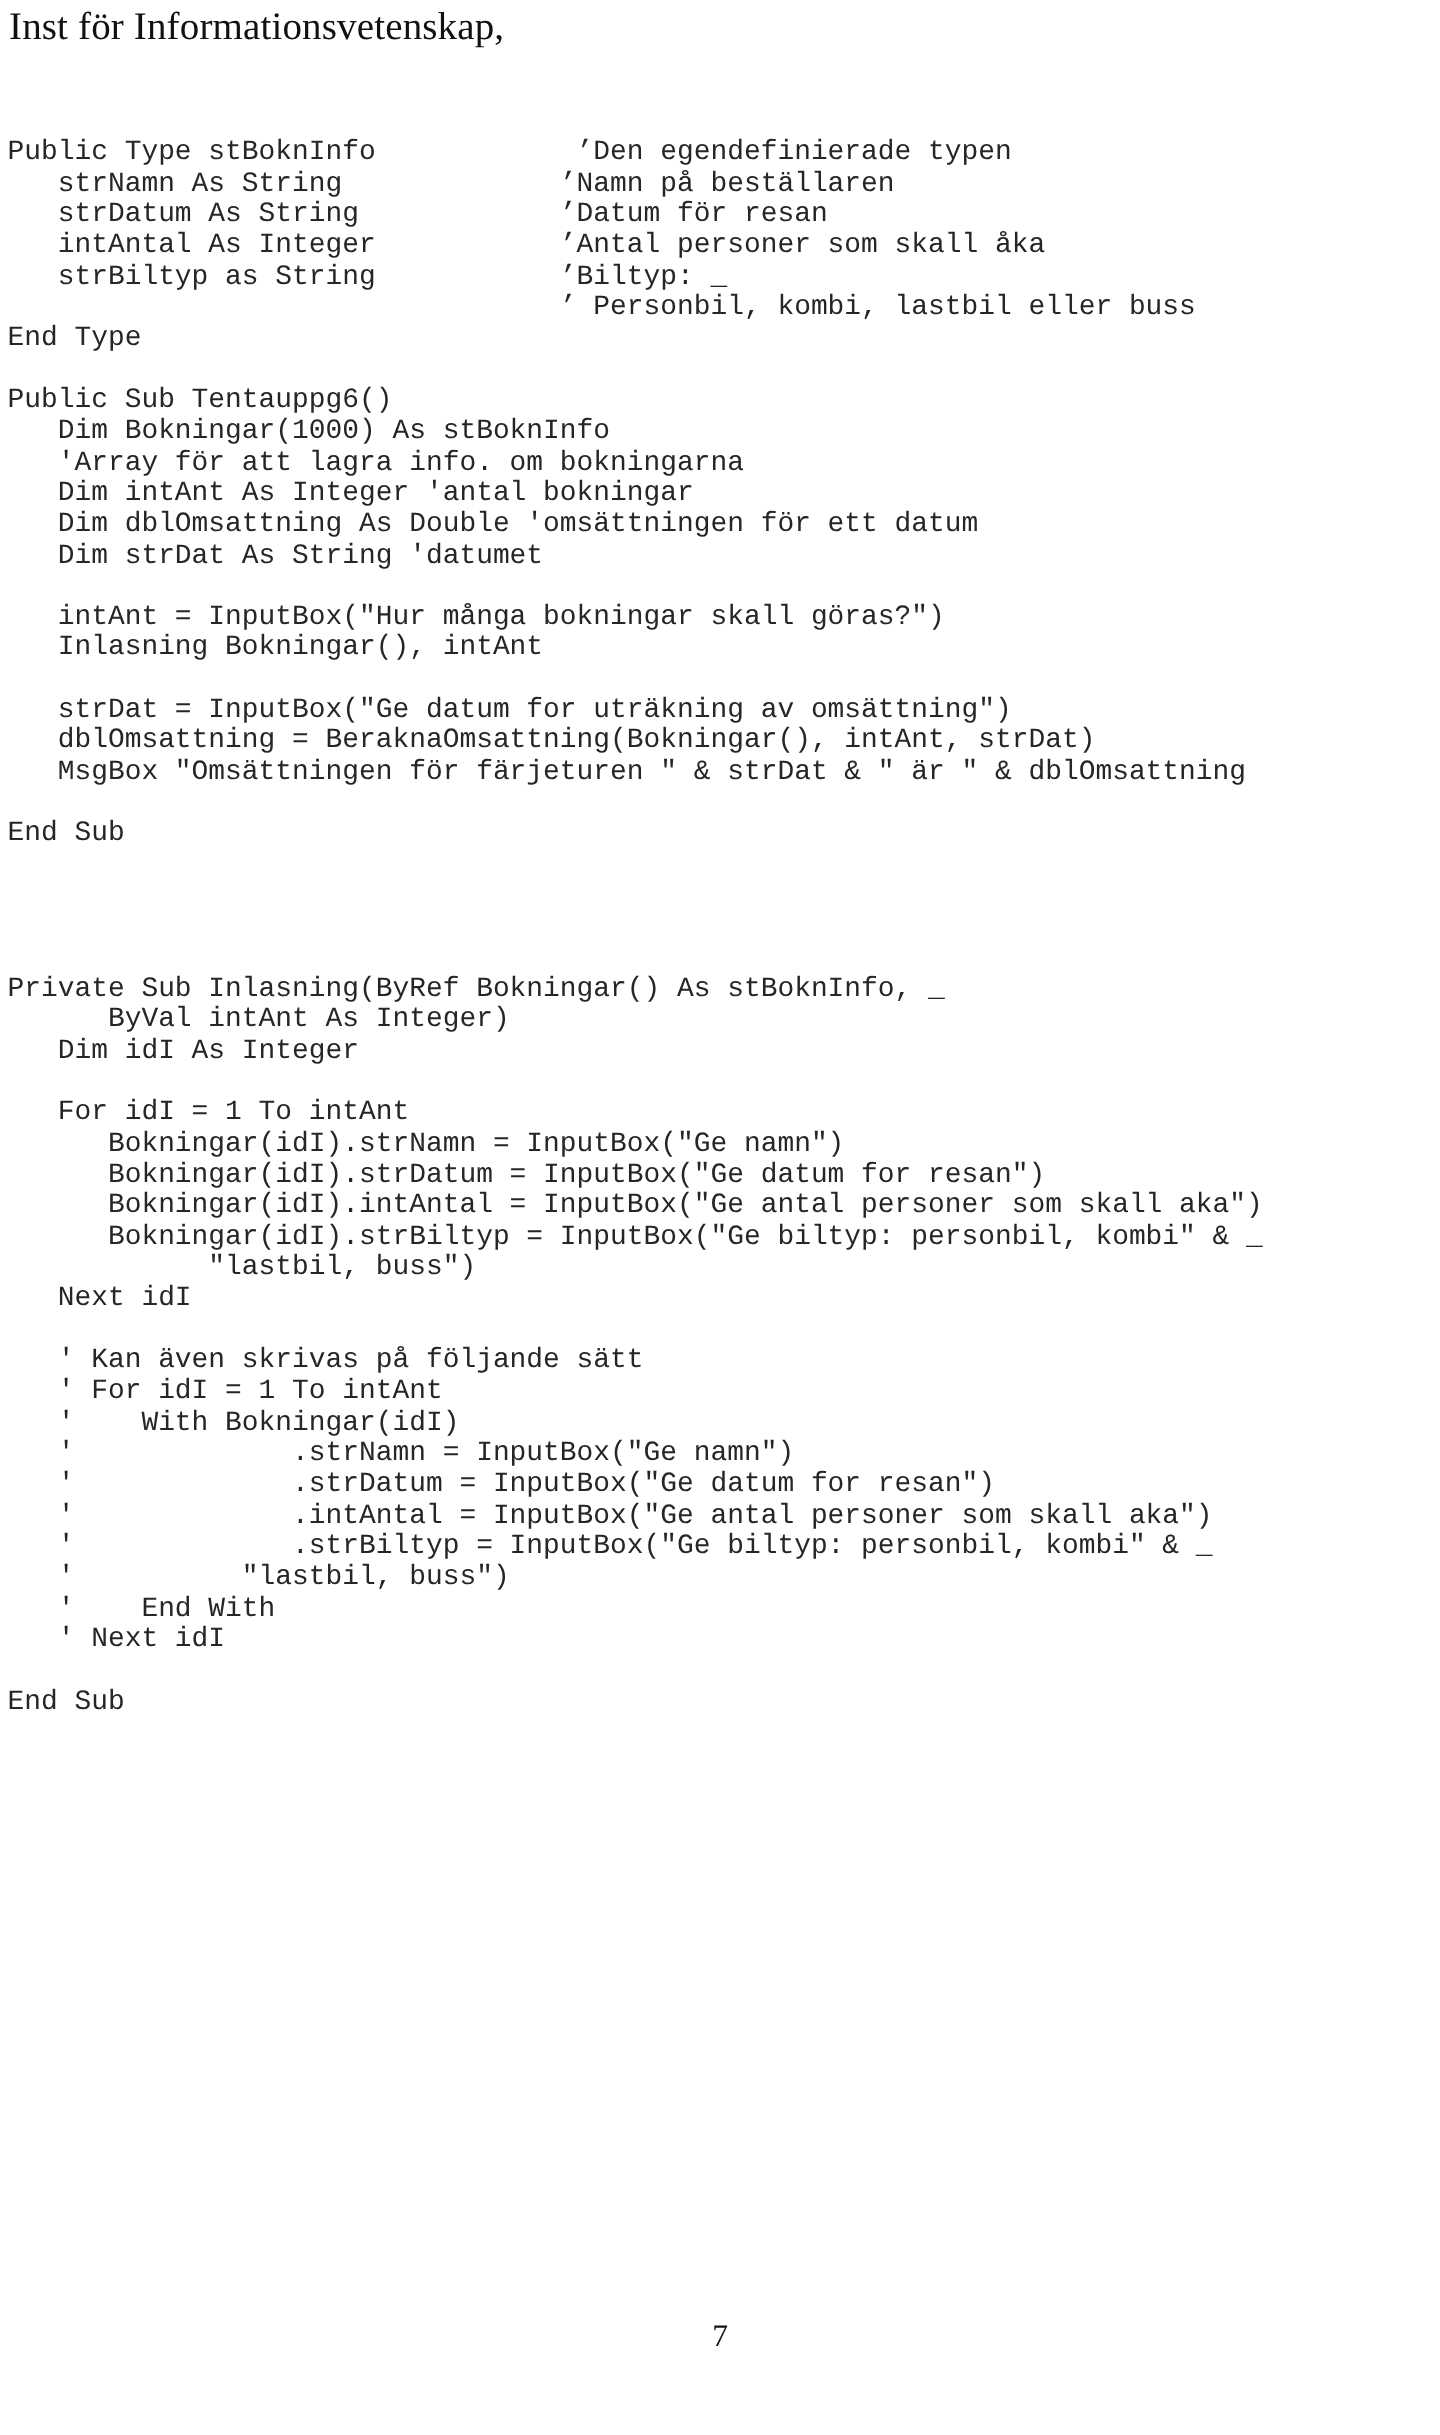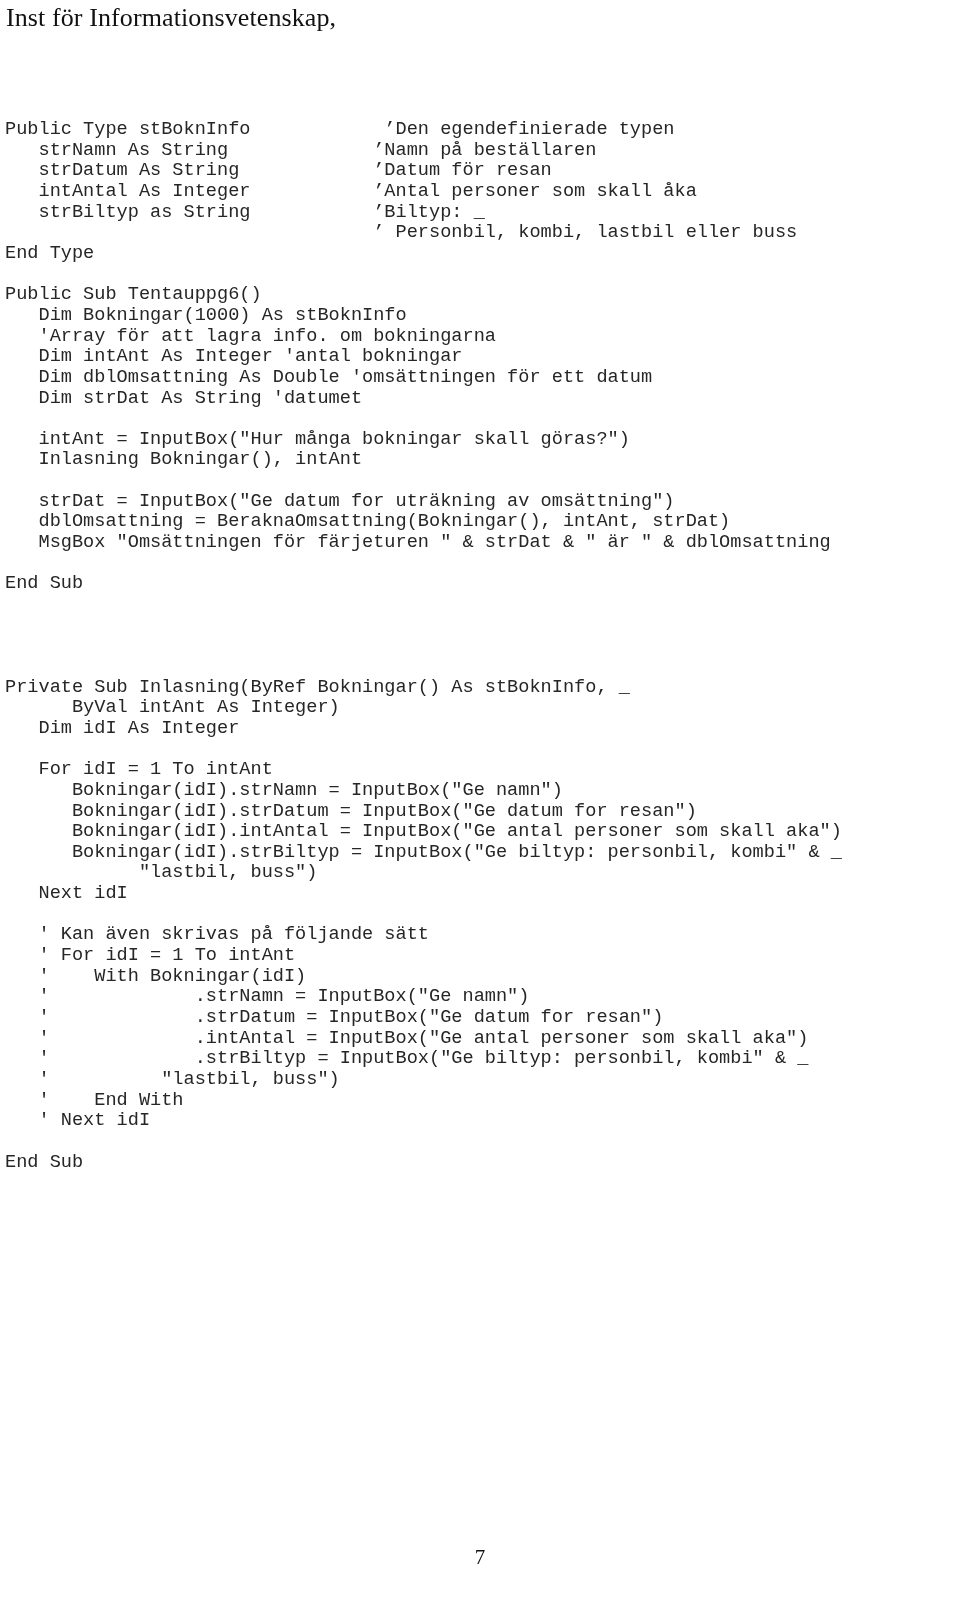--- a/index.html
+++ b/index.html
@@ -41,21 +41,20 @@
     position: absolute;
     left: 5px;
     top: 92px;
     width: 950px;
     font-family: "Liberation Mono", "DejaVu Sans Mono", monospace;
     font-size: 18.6px;
     line-height: 20.65px;
     color: #262626;
     white-space: pre;
     letter-spacing: 0px;
-    margin-top: 28px;
   }
   .code-line {
     display: block;
     white-space: pre;
     min-height: 20.65px;
   }
   .code-line.blank {
     height: 20.65px;
   }
 

